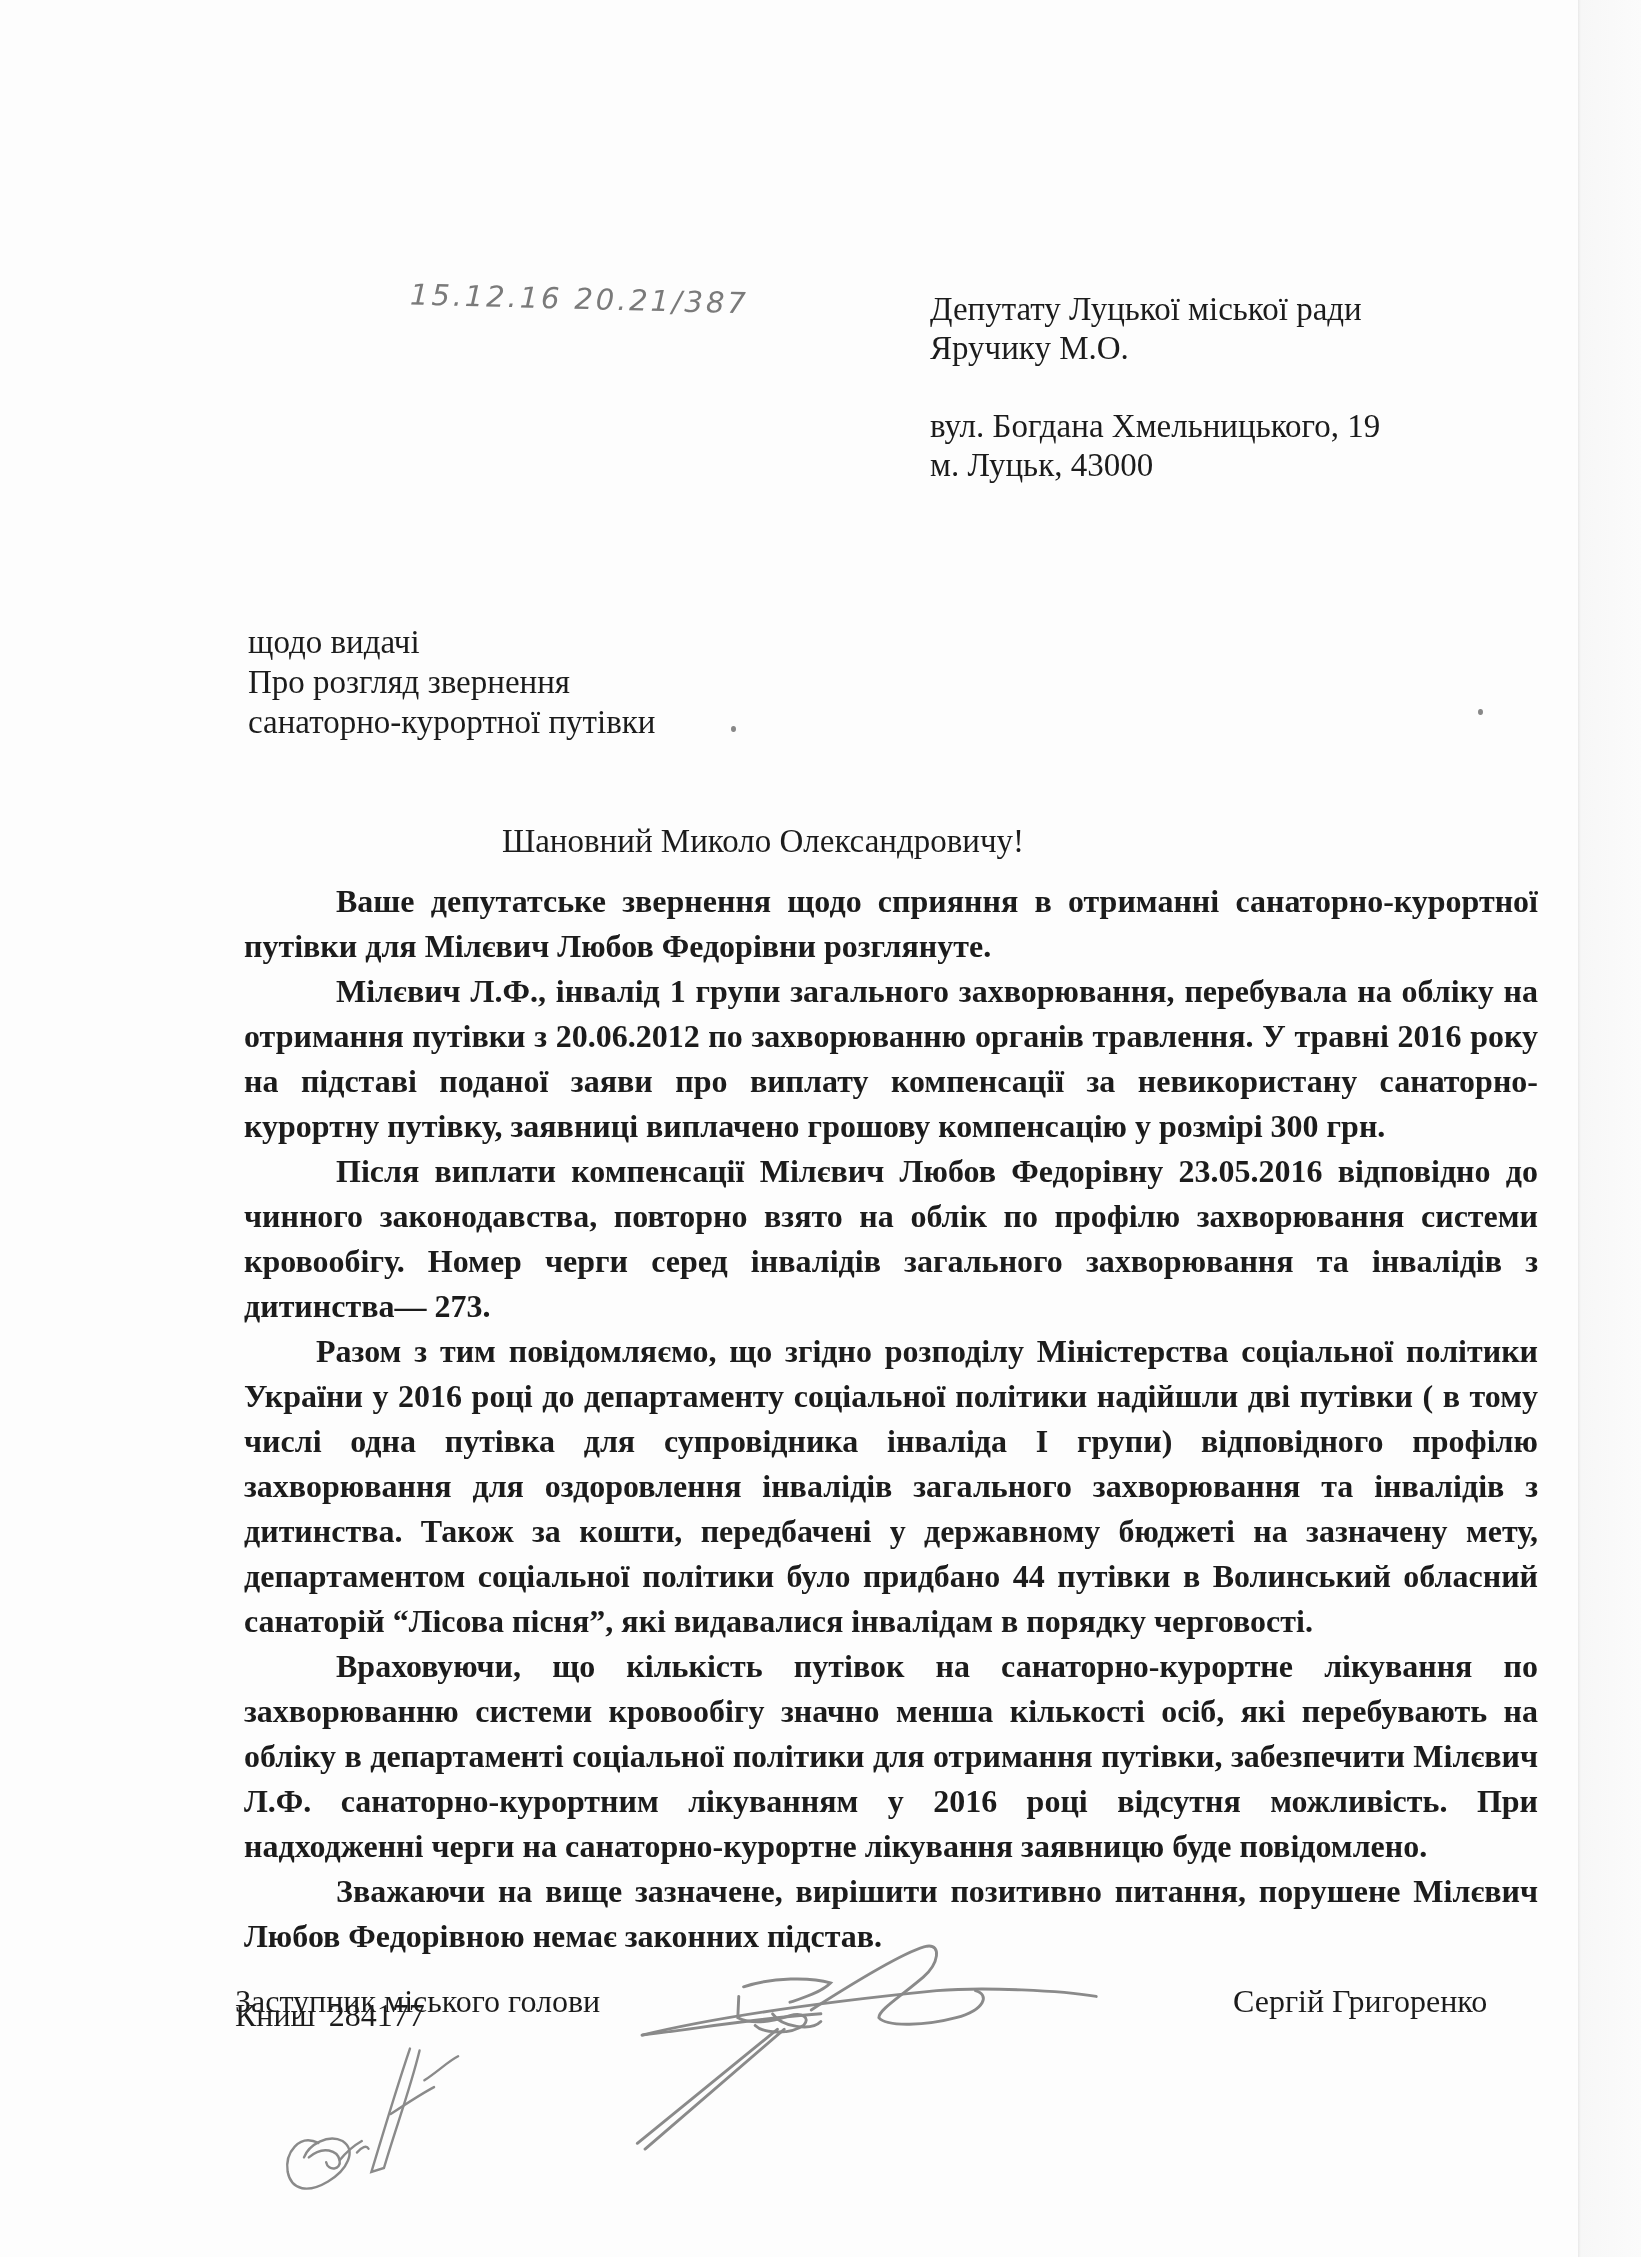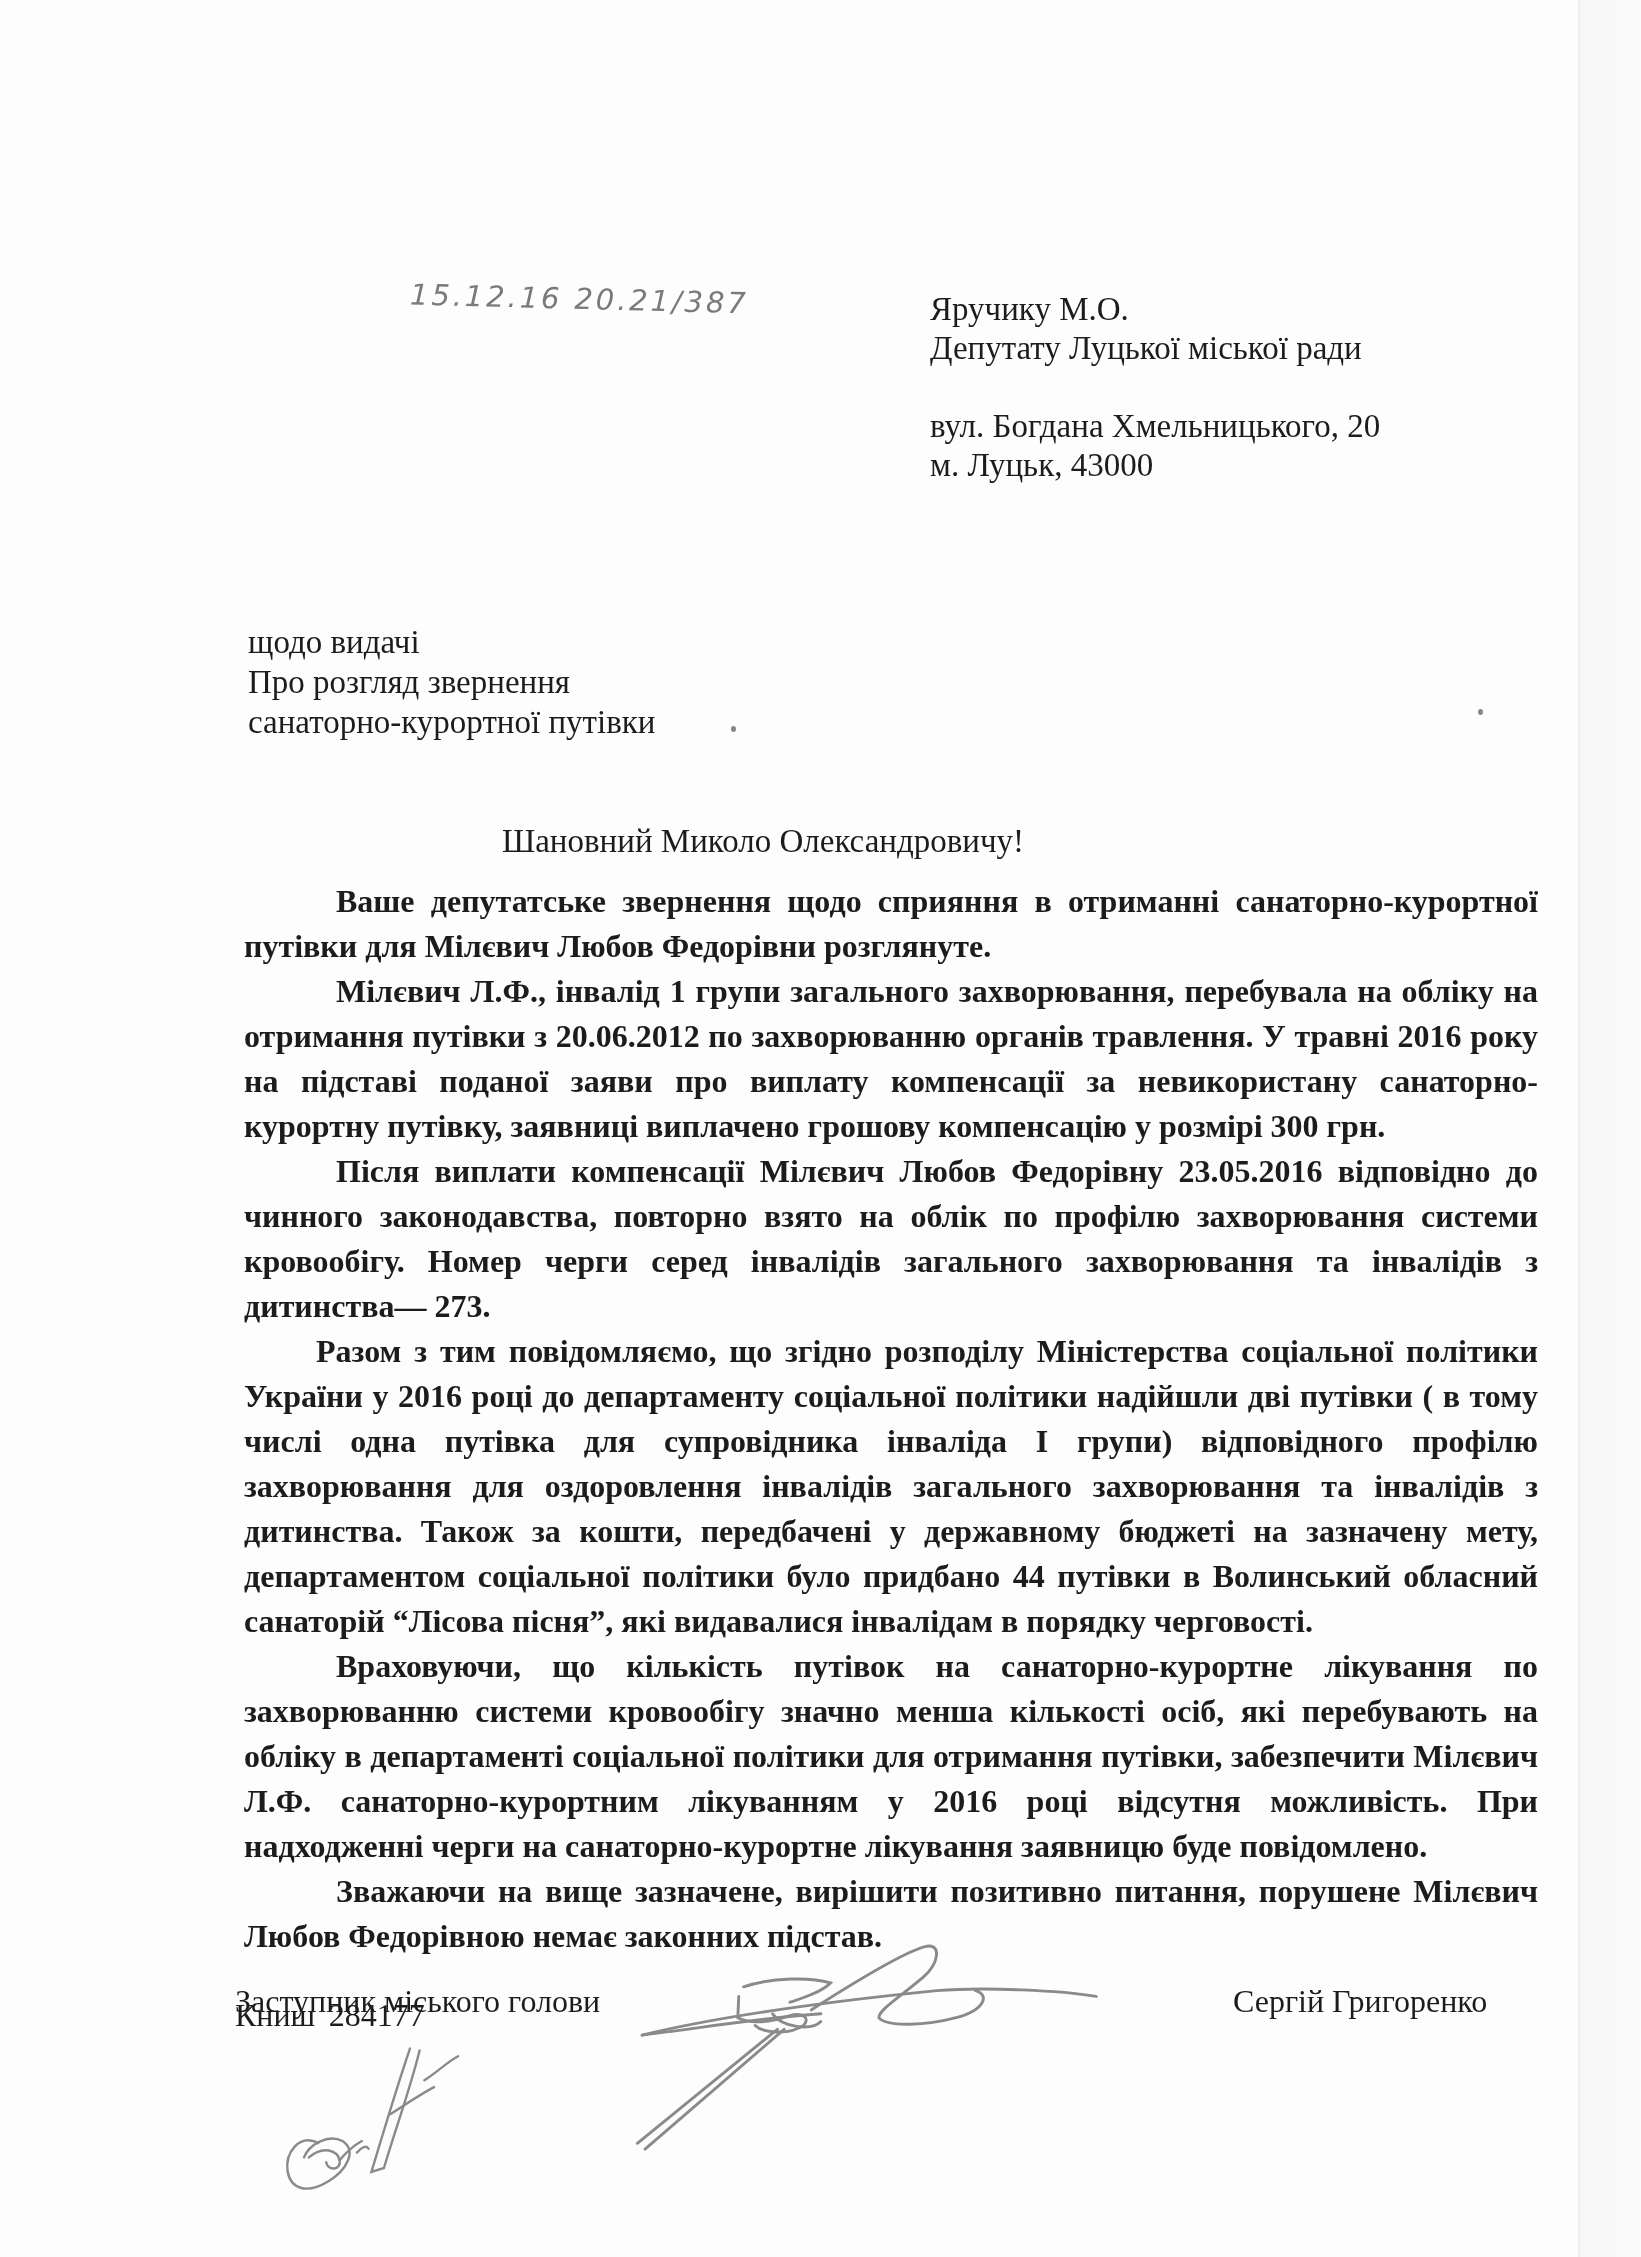--- a/index.html
+++ b/index.html
@@ -53,24 +53,24 @@
   }
 </style>
 </head>
 <body>
 
 <div class="page-edge"></div>
 
 <div class="handnote">15.12.16 20.21/387</div>
 
 <div class="addressee">
+  <div>Депутату Луцької міської ради</div>
   <div>Яручику М.О.</div>
-  <div>Депутату Луцької міської ради</div>
   <div class="gap"></div>
-  <div>вул. Богдана Хмельницького, 20</div>
+  <div>вул. Богдана Хмельницького, 19</div>
   <div>м. Луцьк, 43000</div>
 </div>
 
 <div class="subject">
   <div>щодо видачі</div>
   <div>Про розгляд звернення</div>
   <div>санаторно-курортної путівки</div>
 </div>
 
 <div class="stray-dot" style="left:731px; top:726px;"></div>

